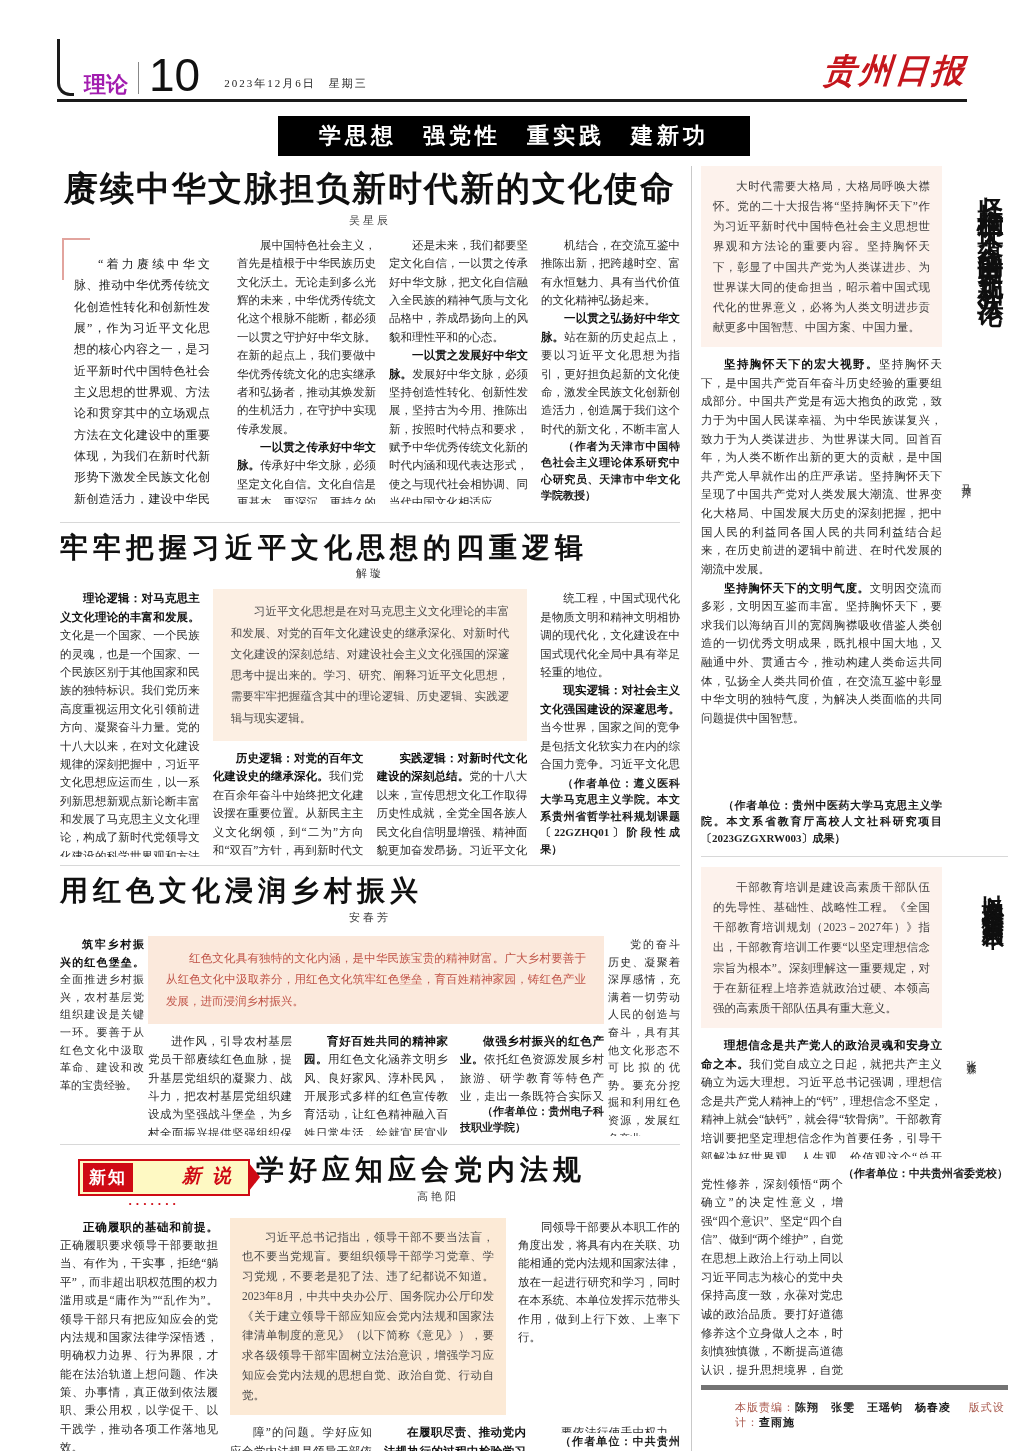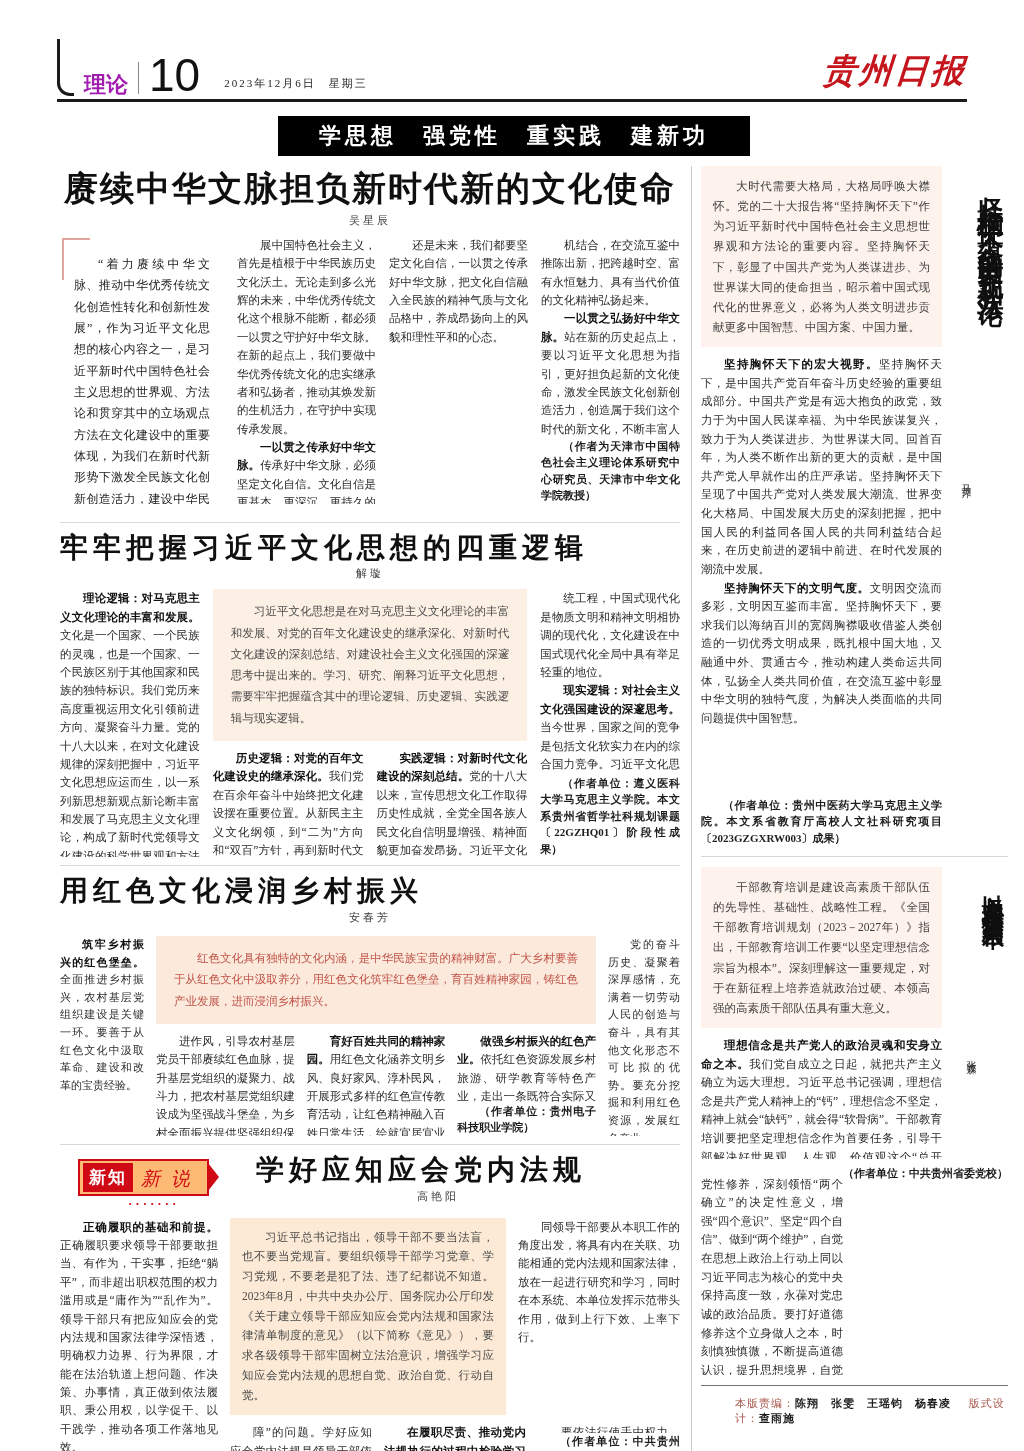--- a/index.html
+++ b/index.html
@@ -50,36 +50,36 @@
              border-right:2px solid #e2a49e;border-bottom:2px solid #e2a49e;}
   
   .h2{font-size:28px;font-weight:bold;letter-spacing:5px;color:#101010;margin:0;line-height:1.2;}
   .box{background:#fcefe3;padding:12px 18px;font-size:11.5px;line-height:1.85;color:#4c4c4c;text-indent:2em;text-align:justify;}
   
   .a2-body{display:flex;gap:13px;height:268px;}
   .a2-mid{flex:2.25;display:flex;flex-direction:column;}
   .a2-mid .box{margin-bottom:8px;}
   .a2-midcols{display:flex;gap:13px;flex:1;overflow:hidden;}
   
-  .a3-body{display:flex;gap:12px;height:200px;margin-top:11px;}
+  .a3-body{display:flex;gap:4px;height:200px;margin-top:11px;}
   .a3-narrow{width:84px;flex:none;font-size:11px;}
   .a3-narrow2{width:72px;flex:none;font-size:11px;}
   .a3-mid{flex:1;display:flex;flex-direction:column;}
   .box-red{background:#fbe9dc;color:#c05448;margin-bottom:8px;}
   .a3-midcols{display:flex;gap:12px;flex:1;overflow:hidden;}
   
   .a4-head{display:flex;align-items:flex-start;margin-bottom:6px;}
   .badge-wrap{width:196px;flex:none;padding-top:6px;}
-  .badge{display:inline-flex;align-items:flex-end;border:2px solid #cf0a14;background:#fdba74;position:relative;
+  .badge{display:inline-flex;align-items:flex-start;border:2px solid #cf0a14;background:#fef9c3;position:relative;
          padding:2px 12px 2px 3px;margin-left:18px;}
   .badge::after{content:"";position:absolute;right:-12px;top:50%;transform:translateY(-50%);
          border-top:14px solid transparent;border-bottom:14px solid transparent;border-left:11px solid #cf0a14;}
   .badge-solid{background:#cf0a14;color:#fff;font-weight:bold;font-size:17px;padding:3px 6px;letter-spacing:2px;
          font-family:"Liberation Sans","DejaVu Sans",sans-serif;}
-  .badge-script{color:#cf0a14;font-weight:normal;font-style:italic;font-size:19px;padding:0 2px 0 8px;letter-spacing:3px;}
+  .badge-script{color:#cf0a14;font-weight:bold;font-style:italic;font-size:19px;padding:0 2px 0 8px;letter-spacing:3px;margin-left:41px;}
   .badge-dots{color:#cf0a14;font-weight:bold;font-size:13px;letter-spacing:3px;margin:3px 0 0 68px;line-height:.8;}
   .a4-titleblock{flex:1;}
   .a4-spacer{width:60px;flex:none;}
   .a4-body{display:flex;gap:12px;height:248px;}
   .a4-col1{width:158px;flex:none;font-size:11.5px;line-height:1.6;text-align:justify;overflow:hidden;}
   .a4-col1 p{margin:0;text-indent:2em;}
   .a4-col1 p b, .a4-mid p b{font-weight:bold;color:#111;}
   .a4-mid{flex:1;display:flex;flex-direction:column;}
   .a4-toprow{display:flex;gap:12px;margin-bottom:8px;}
   .a4-box{width:252px;flex:none;background:#fcead6;padding:10px 12px;font-size:11.5px;line-height:1.72;
@@ -95,21 +95,21 @@
         color:#3e3e3e;text-indent:2em;flex:none;}
   .vtitle{width:66px;flex:none;writing-mode:vertical-rl;padding-top:10px;}
   .vt-main{font-weight:bold;color:#0f0f0f;}
   .vtA .vt-main{font-size:26px;letter-spacing:7px;}
   .vtB .vt-main{font-size:22px;letter-spacing:3px;}
   .vt-author{font-size:10px;color:#333;letter-spacing:2px;}
   .vtA .vt-author{padding-top:300px;}
   .vtB .vt-author{padding-top:175px;}
   .rC{height:212px;font-size:11.5px;line-height:1.62;text-align:justify;display:flex;flex-direction:row;
       overflow:hidden;margin-top:4px;}
-  .rfooter{border-top:1px solid #737373;margin-top:10px;padding:10px 0 0 34px;font-size:11px;letter-spacing:1px;}
+  .rfooter{border-top:5px solid #737373;margin-top:10px;padding:10px 0 0 34px;font-size:11px;letter-spacing:1px;}
   .rfooter .lbl{color:#a8564a;}
   .rfooter b{color:#1d1d1d;margin-right:14px;}
 </style>
 </head>
 <body>
 
 <div class="page">
 
   <div class="masthead">
     <div class="mh-left">
@@ -137,20 +137,21 @@
           <div class="col colw">
             <div class="quote-box">“着力赓续中华文脉、推动中华优秀传统文化创造性转化和创新性发展”，作为习近平文化思想的核心内容之一，是习近平新时代中国特色社会主义思想的世界观、方法论和贯穿其中的立场观点方法在文化建设中的重要体现，为我们在新时代新形势下激发全民族文化创新创造活力，建设中华民族现代文明指明了方法路径，提供了根本遵循。</div>
 
           </div>
           <div class="col">
               <p>展中国特色社会主义，首先是植根于中华民族历史文化沃土。无论走到多么光辉的未来，中华优秀传统文化这个根脉不能断，都必须一以贯之守护好中华文脉。在新的起点上，我们要做中华优秀传统文化的忠实继承者和弘扬者，推动其焕发新的生机活力，在守护中实现传承发展。</p>
               <p><b>一以贯之传承好中华文脉。</b>传承好中华文脉，必须坚定文化自信。文化自信是更基本、更深沉、更持久的力量，事关国运兴衰、事关文化安全、事关民族精神独立性。无论过去、现在</p>
             </div>
           <div class="col">
               <p>还是未来，我们都要坚定文化自信，一以贯之传承好中华文脉，把文化自信融入全民族的精神气质与文化品格中，养成昂扬向上的风貌和理性平和的心态。</p>
+              <p><b>一以贯之发展好中华文脉。</b>发展好中华文脉，必须坚持创造性转化、创新性发展，坚持古为今用、推陈出新，按照时代特点和要求，赋予中华优秀传统文化新的时代内涵和现代表达形式，使之与现代社会相协调、同当代中国文化相适应。</p>
             </div>
           <div class="col colflex">
             <div class="fill">
                 <p>机结合，在交流互鉴中推陈出新，把跨越时空、富有永恒魅力、具有当代价值的文化精神弘扬起来。</p>
                 <p><b>一以贯之弘扬好中华文脉。</b>站在新的历史起点上，要以习近平文化思想为指引，更好担负起新的文化使命，激发全民族文化创新创造活力，创造属于我们这个时代的新文化，不断丰富人民精神世界，满足人民日益增长的更为丰富、更高质量的精神文化生活，为全面建设社会主义现代化国家凝聚起更强大的精神力量。</p>
               </div>
             <p class="attr">（作者为天津市中国特色社会主义理论体系研究中心研究员、天津市中华文化学院教授）</p>
           </div>
         </div>
       </section>

